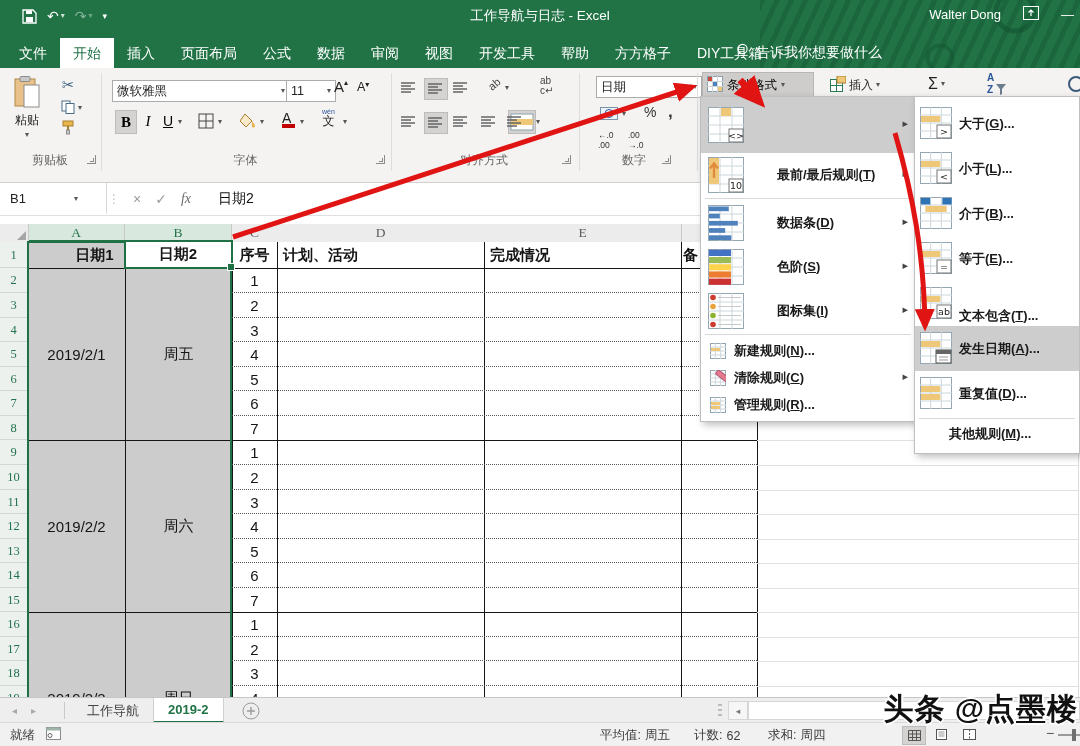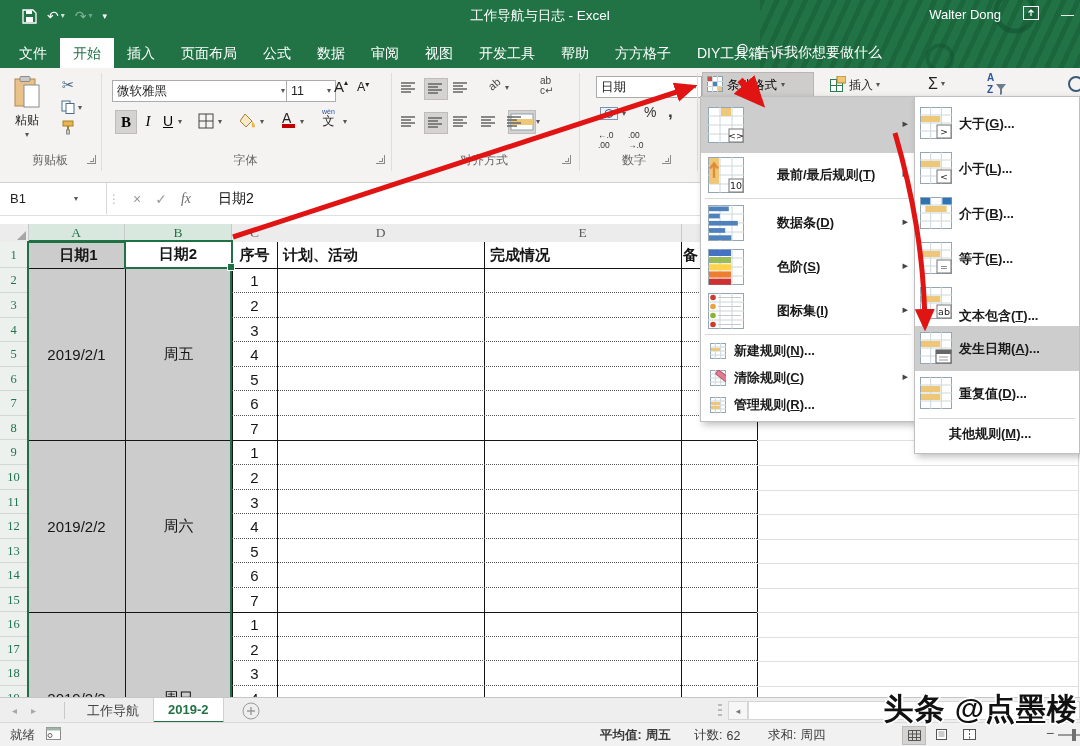--- a/index.html
+++ b/index.html
@@ -390,21 +390,21 @@
       <div style="left: 232px; top: 340px; width: 525px; height: 0px; border-top: 1px dotted rgb(85, 85, 85); position: absolute;"></div>
       <div style="left: 232px; top: 365px; width: 525px; height: 0px; border-top: 1px dotted rgb(85, 85, 85); position: absolute;"></div>
       <div style="left: 232px; top: 414px; width: 525px; height: 0px; border-top: 1px dotted rgb(85, 85, 85); position: absolute;"></div>
       <div style="left: 232px; top: 438px; width: 525px; height: 0px; border-top: 1px dotted rgb(85, 85, 85); position: absolute;"></div>
       <div style="left: 232px; top: 463px; width: 525px; height: 0px; border-top: 1px dotted rgb(85, 85, 85); position: absolute;"></div>
       <div style="left: 27px; top: 19px; width: 206px; height: 2px; background: rgb(31, 113, 69); position: absolute;"></div>
       <div style="left: 27px; top: 19px; width: 2px; height: 469px; background: rgb(31, 113, 69); position: absolute;"></div>
       <div style="left: 230px; top: 19px; width: 2px; height: 469px; background: rgb(31, 113, 69); position: absolute;"></div>
       <div style="left: 124px; top: 18px; width: 105px; height: 25px; background: rgb(255, 255, 255); border: 2px solid rgb(31, 113, 69); position: absolute;"></div>
       <div style="left: 227px; top: 41px; width: 6px; height: 6px; background: rgb(31, 113, 69); border: 1px solid rgb(255, 255, 255); position: absolute;"></div>
-      <div class="celltxt hb" style="left: 24px; top: 20px; width: 109px; height: 26px; justify-content: center; position: absolute;">日期1</div>
+      <div class="celltxt hb" style="left: 40px; top: 20px; width: 109px; height: 26px; justify-content: center; position: absolute;">日期1</div>
       <div class="celltxt hb" style="left: 127px; top: 20px; width: 102px; height: 25px; justify-content: center; position: absolute;">日期2</div>
       <div class="celltxt hb" style="left: 232px; top: 20px; width: 45px; height: 26px; justify-content: center; position: absolute;">序号</div>
       <div class="celltxt hb" style="left: 490px; top: 20px; width: 185px; height: 26px; justify-content: flex-start; position: absolute;">完成情况</div>
       <div class="celltxt hb" style="left: 283px; top: 20px; width: 195px; height: 26px; justify-content: flex-start; position: absolute;">计划、活动</div>
       <div class="celltxt hb" style="left: 683px; top: 20px; width: 17px; height: 26px; justify-content: flex-start; position: absolute;">备</div>
       <div class="celltxt" style="left: 28px; top: 120px; width: 97px; height: 24px; justify-content: center; position: absolute;">2019/2/1</div>
       <div class="celltxt" style="left: 125px; top: 120px; width: 107px; height: 24px; justify-content: center; position: absolute;">周五</div>
       <div class="celltxt" style="left: 232px; top: 46.5px; width: 45px; height: 24px; justify-content: center; position: absolute;">1</div>
       <div class="celltxt" style="left: 232px; top: 71.5px; width: 45px; height: 24px; justify-content: center; position: absolute;">2</div>
       <div class="celltxt" style="left: 232px; top: 96px; width: 45px; height: 24px; justify-content: center; position: absolute;">3</div>
@@ -453,21 +453,21 @@
 
   <div class="statusbar">
     <span class="abs" style="left:10px;top:4px;">就绪</span>
     <span class="abs" style="left:46px;top:4px;">
       <svg width="15" height="13" viewBox="0 0 15 13">
           <rect x="0.5" y="0.5" width="14" height="12" fill="#fdfdfd" stroke="#8a8a8a"></rect>
           <rect x="0.5" y="0.5" width="14" height="3" fill="#9fb4a8"></rect>
           <circle cx="4" cy="8.5" r="2" fill="none" stroke="#666"></circle>
         </svg>
     </span>
-    <span class="abs stseg" style="left:600px;top:4px;font-weight:bold;">
+    <span class="abs stseg" style="left:600px;top:4px;">
       <span>平均值:</span>
         <span>周五</span>
     </span>
     <span class="abs stseg" style="left:694px;top:4px;">
       <span>计数:</span>
         <span>62</span>
     </span>
     <span class="abs stseg" style="left:768px;top:4px;">
       <span>求和:</span>
         <span>周四</span>

